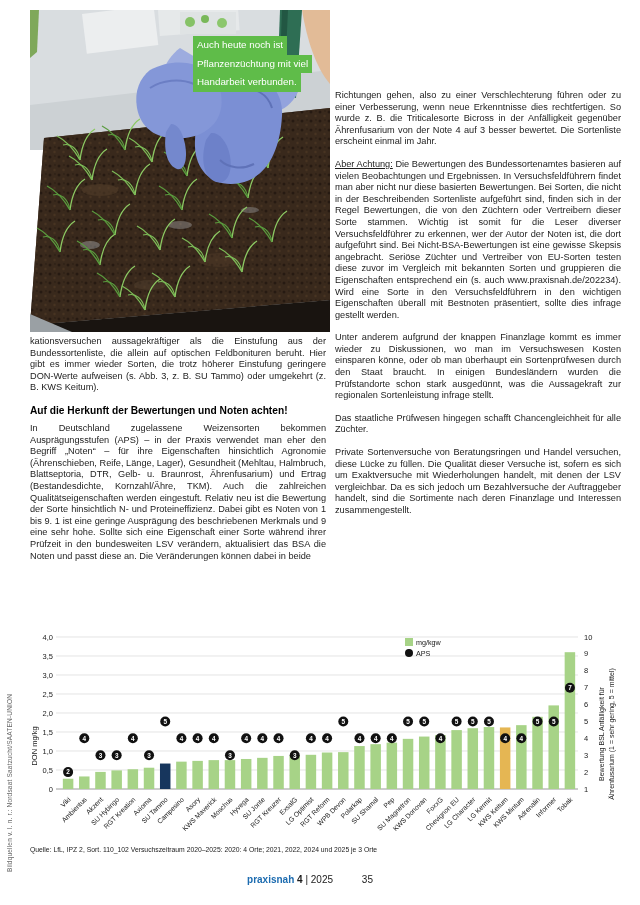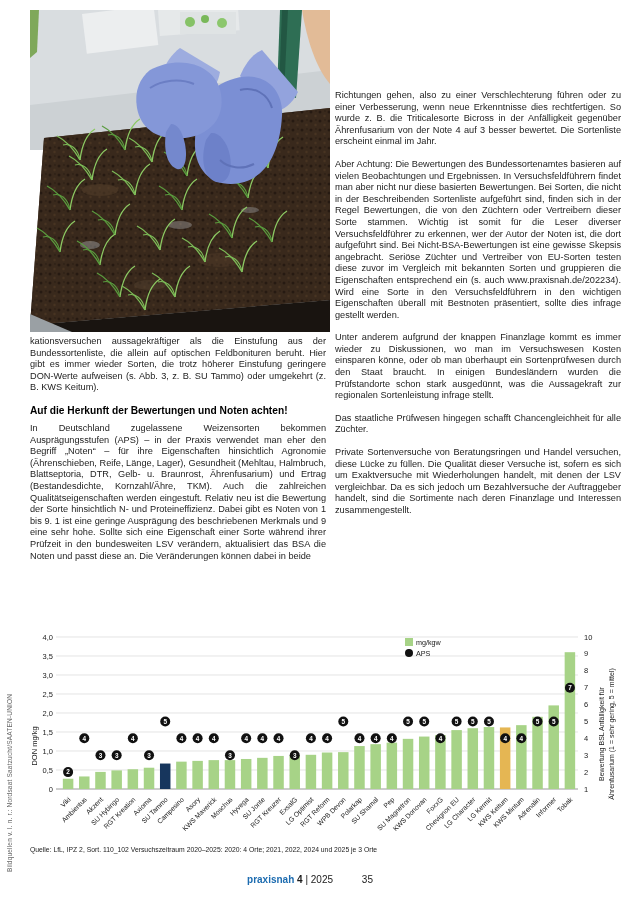--- a/index.html
+++ b/index.html
@@ -12,21 +12,21 @@
   .photo{position:absolute;left:30px;top:10px;width:300px;height:322px;overflow:hidden;}
   .photo svg{display:block;}
   .caption{position:absolute;left:163px;top:26px;line-height:15.5px;}
   .caption span{display:table;color:#fff;font-size:9.8px;padding:1px 4px 2px 4px;}
   
   .col{position:absolute;text-align:justify;font-size:9.2px;line-height:11.6px;color:#1c1c1c;}
   .col p{margin:0 0 11px 0;}
   .col h3{font-size:10.2px;line-height:12px;margin:2px 0 6px 0;color:#000;}
   .left-col{left:30px;top:336px;width:296px;}
   .right-col{left:335px;top:90px;width:286px;}
-  .u{}
+  .u{text-decoration:underline;}
   
   .chart-caption{position:absolute;left:30px;top:608px;width:580px;font-size:9.4px;font-weight:bold;
                  line-height:12.5px;color:#000;}
   .chart-svg{position:absolute;left:26px;top:634px;}
   .chart-source{position:absolute;left:30px;top:846px;font-size:6.8px;color:#222;}
   
   .footer{position:absolute;top:874px;left:0;width:620px;text-align:center;font-size:10px;color:#1a1a1a;}
   .footer .brand{color:#1d6cb0;font-weight:bold;}
   .footer .issue{font-weight:bold;}
   .footer .pageno{display:inline-block;margin-left:26px;}
@@ -147,20 +147,25 @@
       <path d="M210,80 C224,76 238,84 242,98" stroke="#5f72b8" stroke-width="2" fill="none"></path>
       <path d="M190,150 C198,158 212,160 224,154" stroke="#5f72b8" stroke-width="2" fill="none"></path>
       <path d="M150,38 L190,62 C188,74 182,82 172,86 L132,64 C136,52 142,44 150,38 Z" fill="#9dacdf"></path>
       <path d="M120,60 C150,44 186,54 191,84 C195,108 180,125 155,128 C129,131 111,120 107,98 C104,81 110,68 120,60 Z" fill="#8497d8"></path>
       <path d="M136,122 C133,142 138,156 147,159 C154,161 158,150 155,134 C152,120 147,114 141,114 Z" fill="#7488cd"></path>
       <path d="M120,78 C132,70 150,68 164,74" stroke="#6b7ec4" stroke-width="2" fill="none"></path>
 
       <polygon points="0,315 300,290 300,322 0,322" fill="#191410"></polygon>
       <polygon points="0,322 0,304 42,322" fill="#9aa0a4"></polygon>
     </svg>
+    <div class="caption">
+      <span style="background: rgb(95, 188, 73);">Auch heute noch ist</span>
+      <span style="background: rgb(95, 188, 73);">Pflanzenzüchtung mit viel</span>
+      <span style="background: rgb(95, 188, 73);">Handarbeit verbunden.</span>
+    </div>
   </div>
 
   <div class="col right-col">
     <p>Richtungen gehen, also zu einer Verschlechterung führen oder zu einer Verbesserung, wenn neue Erkenntnisse dies rechtfertigen. So wurde z. B. die Triticalesorte Bicross in der Anfälligkeit gegenüber Ährenfusarium von der Note 4 auf 3 besser bewertet. Die Sortenliste erscheint einmal im Jahr.</p>
     <p><span class="u">Aber Achtung:</span><span> Die Bewertungen des Bundessortenamtes basieren auf vielen Beobachtungen und Ergebnissen. In Versuchsfeldführern findet man aber nicht nur diese basierten Bewertungen. Bei Sorten, die nicht in der Beschreibenden Sortenliste aufgeführt sind, finden sich in der Regel Bewertungen, die von den Züchtern oder Vertreibern dieser Sorte stammen. Wichtig ist somit für die Leser diverser Versuchsfeldführer zu erkennen, wer der Autor der Noten ist, die dort aufgeführt sind. Bei Nicht-BSA-Bewertungen ist eine gewisse Skepsis angebracht. Seriöse Züchter und Vertreiber von EU-Sorten testen diese zuvor im Vergleich mit bekannten Sorten und gruppieren die Eigenschaften entsprechend ein (s. auch www.praxisnah.de/202234). Wird eine Sorte in den Versuchsfeldführern in den wichtigen Eigenschaften überall mit Bestnoten präsentiert, sollte dies infrage gestellt werden.</span></p>
     <p>Unter anderem aufgrund der knappen Finanzlage kommt es immer wieder zu Diskussionen, wo man im Versuchswesen Kosten einsparen könne, oder ob man überhaupt ein Sortenprüfwesen durch den Staat braucht. In einigen Bundesländern wurden die Prüfstandorte schon stark ausgedünnt, was die Aussagekraft zur regionalen Sortenleistung infrage stellt.</p>
     <p>Das staatliche Prüfwesen hingegen schafft Chancengleichheit für alle Züchter.</p>
     <p>Private Sortenversuche von Beratungsringen und Handel versuchen, diese Lücke zu füllen. Die Qualität dieser Versuche ist, sofern es sich um Exaktversuche mit Wiederholungen handelt, mit denen der LSV vergleichbar. Da es sich jedoch um Bezahlversuche der Auftraggeber handelt, sind die Sortimente nach deren Finanzlage und Interessen zusammengestellt.</p>
   </div>
 

